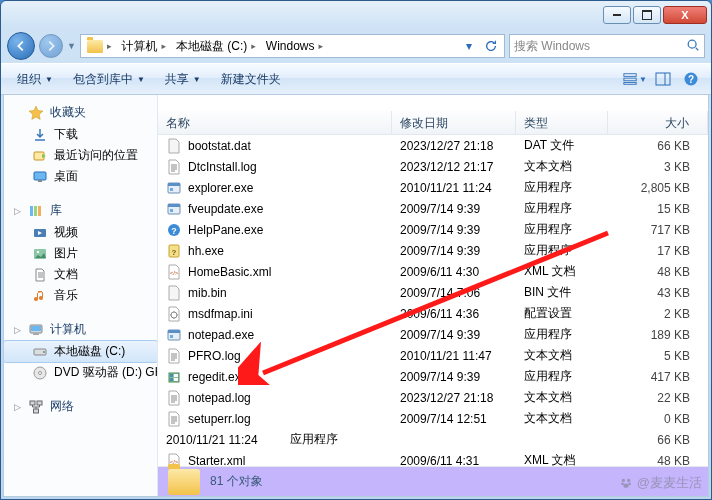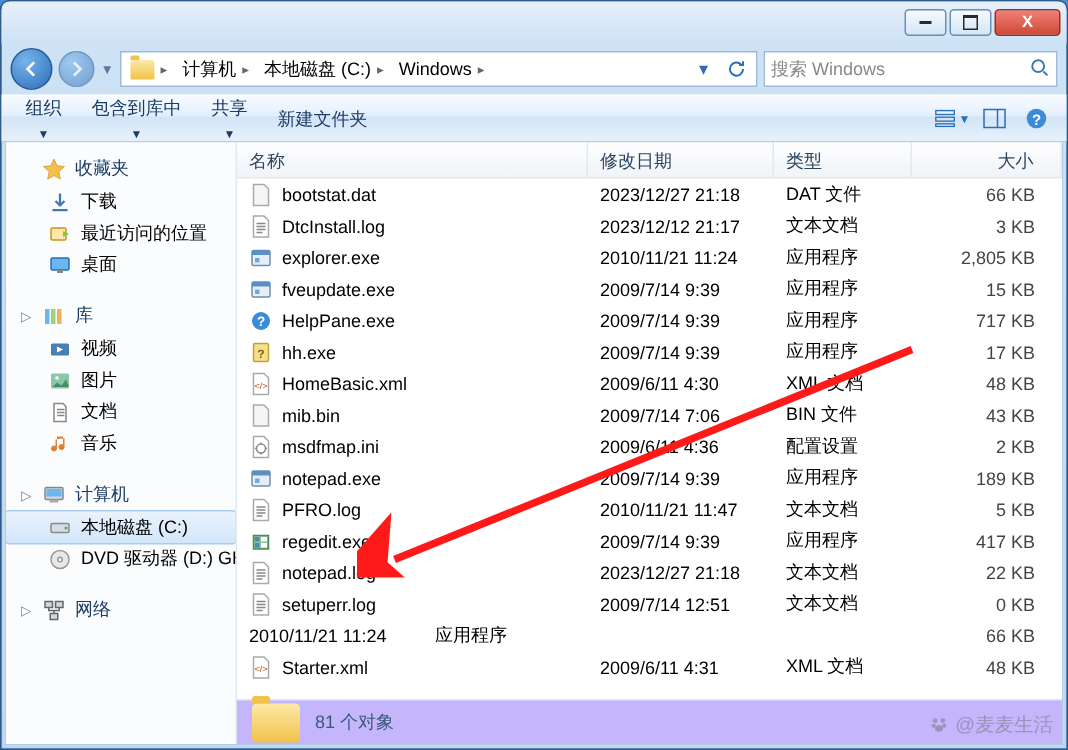--- a/index.html
+++ b/index.html
@@ -23,36 +23,36 @@
   .crumb { padding: 0 6px 0 4px; display: flex; align-items: center; gap: 4px; height: 100%; cursor: pointer; }
   .crumb .sep { font-size: 9px; color: #666; }
   .foldericon-sm { width: 16px; height: 13px; background: linear-gradient(180deg,#fde9a7,#f2c24a); border-radius: 2px 2px 1px 1px; position: relative; }
   .foldericon-sm::before { content:""; position:absolute; top:-3px; left:0; width:6px; height:3px; background:#f2c24a; border-radius:1px 1px 0 0; }
 
   .addr-refresh { width: 22px; height: 22px; display: flex; align-items: center; justify-content: center; color: #2a6db8; cursor: pointer; }
   .searchbox { width: 196px; height: 24px; background: #fff; border: 1px solid #9fb9d4; display: flex; align-items: center; padding: 0 4px; color: #888; }
   .searchbox .sicon { margin-left: auto; color: #3b78b8; }
 
   .toolbar { height: 32px; background: linear-gradient(180deg,#f7fbff 0,#e3eefc 45%,#d2e4f7 46%,#e7f1fb 100%); border-top: 1px solid #fff; border-bottom: 1px solid #b3cbe3; display: flex; align-items: center; padding: 0 8px; gap: 4px; }
-  .tbtn { padding: 4px 8px; display: flex; align-items: center; gap: 4px; color: #1a3c66; cursor: pointer; border-radius: 2px; flex-direction: column; }
+  .tbtn { padding: 4px 8px; display: flex; align-items: center; gap: 4px; color: #1a3c66; cursor: pointer; border-radius: 2px; }
   .tbtn .dd { font-size: 8px; }
   .tb-spacer { flex: 1; }
   .tb-icon { width: 24px; height: 22px; display: flex; align-items: center; justify-content: center; cursor: pointer; color: #2a6db8; }
 
   .body { flex: 1; display: flex; background: #fff; border: 1px solid #b3cbe3; border-top: none; margin: 0 2px 2px 2px; min-height: 0; }
   .nav { width: 154px; border-right: 1px solid #e1e8f0; overflow: hidden; padding: 6px 0; background: #fafcfe; }
   .navhead { display: flex; align-items: center; gap: 6px; padding: 3px 6px 3px 10px; color: #1a3c66; cursor: pointer; }
   .navitem { display: flex; align-items: center; gap: 6px; padding: 2px 6px 2px 28px; cursor: pointer; white-space: nowrap; }
   .navitem.sel { background: linear-gradient(180deg,#eaf3fd,#d2e6fa); outline: 1px solid #a9cbef; border-radius: 2px; }
   .navhead .tw, .navitem .tw { font-size: 9px; color: #888; width: 8px; }
   .ic { width: 16px; height: 16px; display: inline-flex; align-items: center; justify-content: center; }
   .ic svg { width: 16px; height: 16px; }
 
   .main { flex: 1; display: flex; flex-direction: column; min-width: 0; position: relative; }
-  .colhead { display: flex; height: 24px; border-bottom: 1px solid #e3e8ee; background: linear-gradient(180deg,#fdfdfe,#f0f4f8); color: #2b4560; }
+  .colhead { display: flex; height: 24px; border-bottom: 1px solid #e3e8ee; background: linear-gradient(180deg,#fdfdfe,#f0f4f8); color: #2b4560; margin-top: 16px; }
   .colhead div { padding: 4px 8px; border-right: 1px solid #e3e8ee; }
   .c-name { width: 234px; } .c-date { width: 124px; } .c-type { width: 92px; } .c-size { flex: 1; text-align: right; padding-right: 18px !important; }
 
   .filelist { flex: 1; overflow: hidden; }
   .row { display: flex; align-items: center; height: 21px; padding-left: 8px; cursor: pointer; }
   .row .c-name { display: flex; align-items: center; gap: 6px; }
   .row .c-size { color: #444; }
   .fico { width: 16px; height: 16px; display: inline-flex; align-items: center; justify-content: center; }
 
   .statusbar { height: 30px; border-top: 1px solid #e1e8f0; display: flex; align-items: center; gap: 10px; padding: 0 10px; color: #3a5a7a; background: #c4b5fd; }

